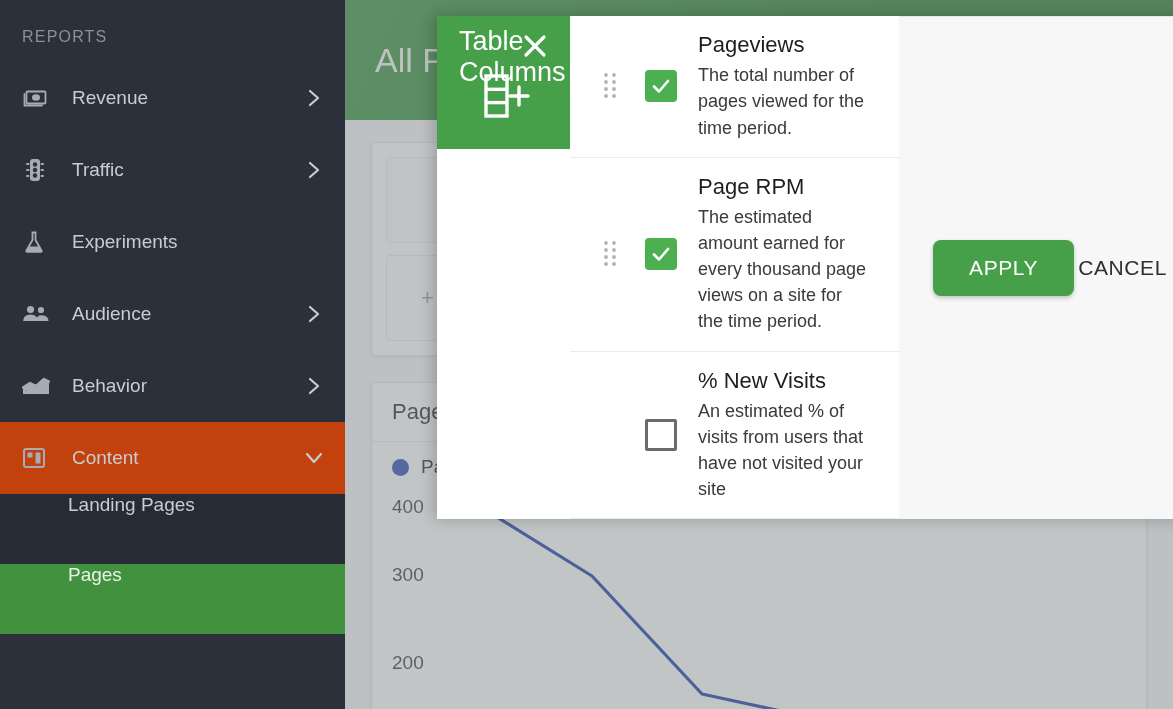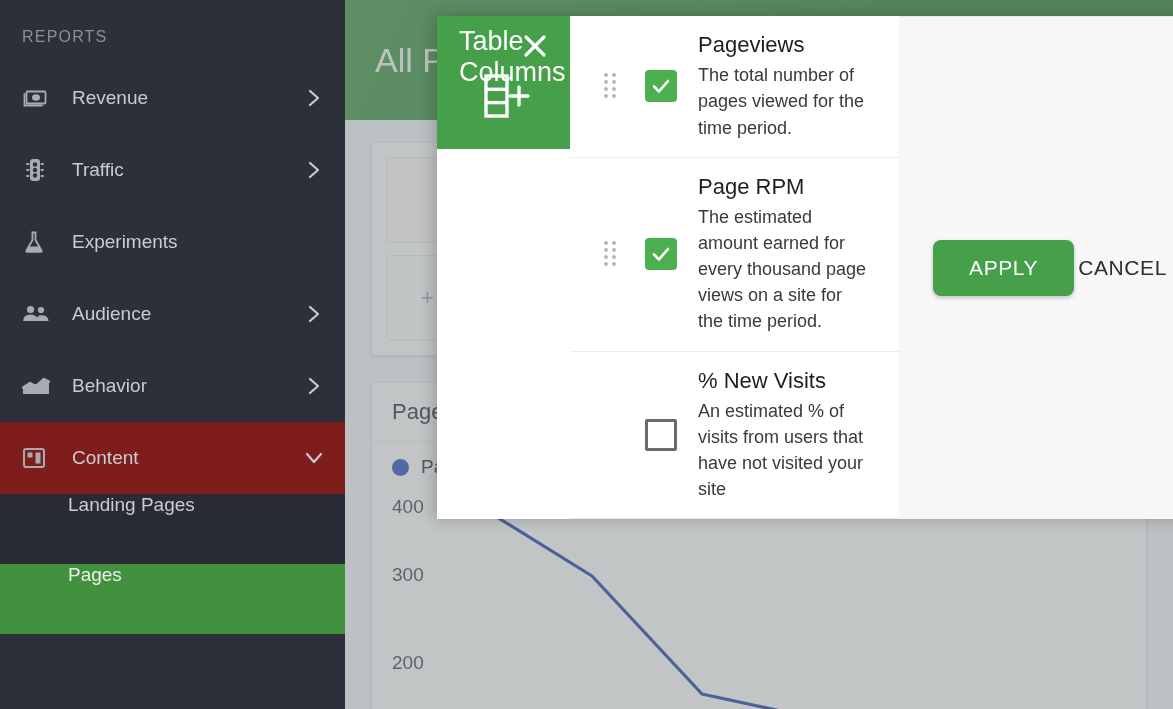--- a/index.html
+++ b/index.html
@@ -55,21 +55,21 @@
     color: #c9ccd1;
     white-space: nowrap;
     flex: 1 1 auto;
   }
   .sb-item .sb-chev {
     width: 18px; height: 18px;
     color: #c9ccd1;
     flex: 0 0 18px;
     display: flex; align-items: center; justify-content: center;
   }
-  .sb-item.expanded { background: #7f1d1d; }
+  .sb-item.expanded { background: #c2410c; }
   .sb-sub {
     display: flex; align-items: flex-start;
     height: 70px;
     padding-left: 68px;
     color: #c9ccd1;
     font-size: 19px;
     background: #262b35;
     cursor: pointer;
   }
   .sb-sub.active {

